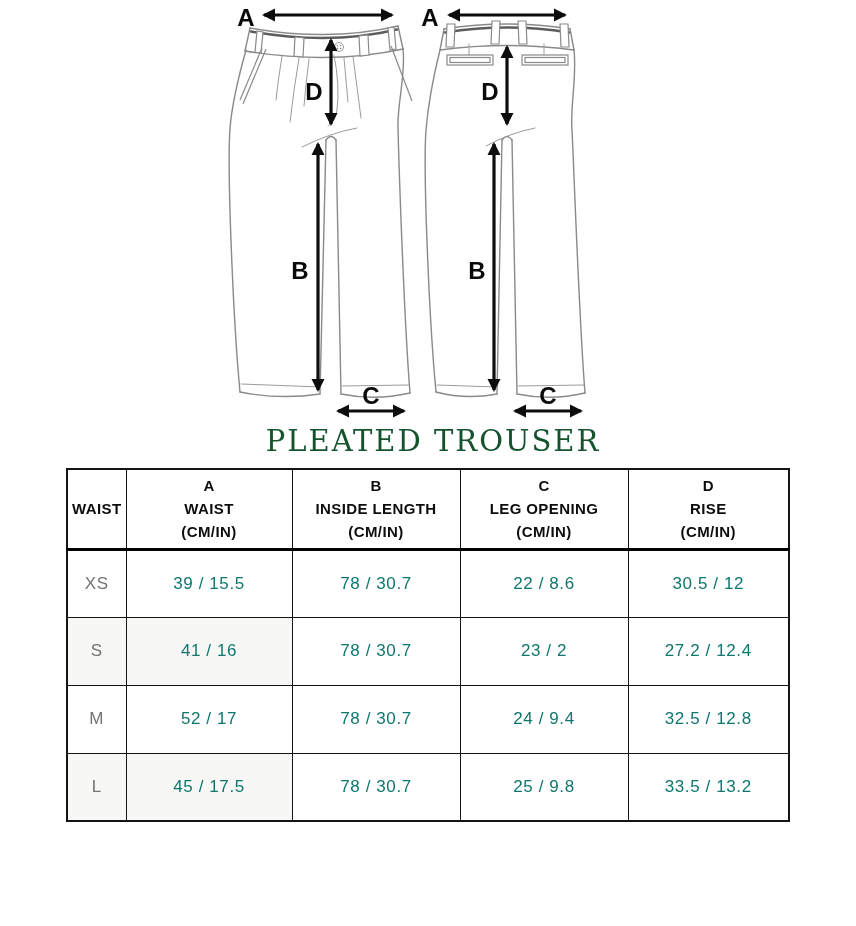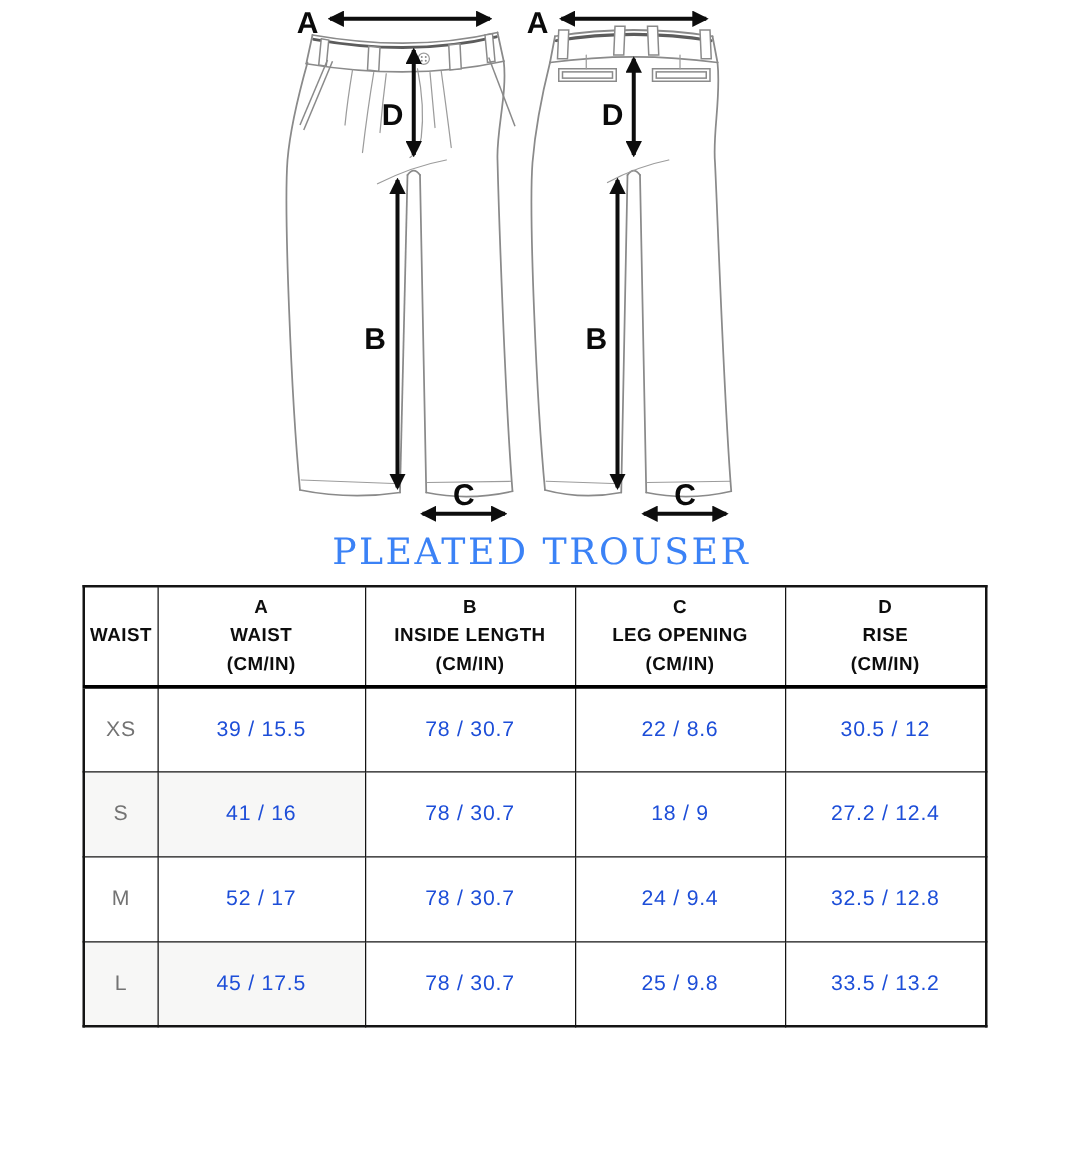--- a/index.html
+++ b/index.html
@@ -29,40 +29,40 @@
     text-anchor:middle;
   }
 
   .title {
     margin:2px 0 0 0;
     text-align:center;
     font-family:"DejaVu Serif", serif;
     font-weight:normal;
     font-size:29px;
     letter-spacing:2px;
-    color:#3b82f6;
+    color:#14532d;
     line-height:34px;
     padding-left:10px;
   }
 
   table.size-table {
     width:722px;
     margin:10px auto 0 auto;
     border-collapse:collapse;
     table-layout:fixed;
     text-align:center;
     border:2px solid #141414;
   }
   .size-table th, .size-table td { border:1px solid #141414; padding:0; }
   .size-table thead tr { height:80px; }
   .size-table thead { border-bottom:3px solid #000; }
   .size-table tbody tr { height:68px; }
   .head-cell { font-weight:bold; font-size:15px; color:#0d0d0d; letter-spacing:0.4px; line-height:1.55; }
   .head-cell span { display:block; }
-  .data-cell { font-size:17px; color:#1d4ed8; letter-spacing:0.6px; }
+  .data-cell { font-size:17px; color:#0f766e; letter-spacing:0.6px; }
   .size-cell { font-size:17px; color:#737373; letter-spacing:0.6px; }
   .shade { background:#f7f7f6; }
 </style>
 </head>
 <body>
 
 <div class="sheet">
 
   <div class="figure">
     <svg width="856" height="422" viewBox="0 0 856 422">
@@ -219,21 +219,21 @@
         <td class="size-cell">XS</td>
         <td class="data-cell">39 / 15.5</td>
         <td class="data-cell">78 / 30.7</td>
         <td class="data-cell">22 / 8.6</td>
         <td class="data-cell">30.5 / 12</td>
       </tr>
       <tr>
         <td class="size-cell shade">S</td>
         <td class="data-cell shade">41 / 16</td>
         <td class="data-cell">78 / 30.7</td>
-        <td class="data-cell">18 / 9</td>
+        <td class="data-cell">23 / 2</td>
         <td class="data-cell">27.2 / 12.4</td>
       </tr>
       <tr>
         <td class="size-cell">M</td>
         <td class="data-cell">52 / 17</td>
         <td class="data-cell">78 / 30.7</td>
         <td class="data-cell">24 / 9.4</td>
         <td class="data-cell">32.5 / 12.8</td>
       </tr>
       <tr>

